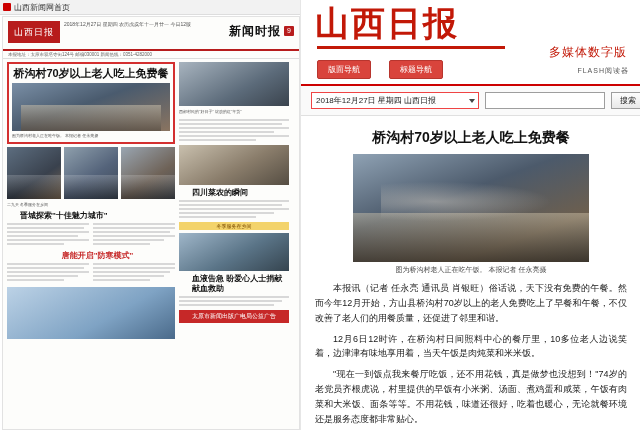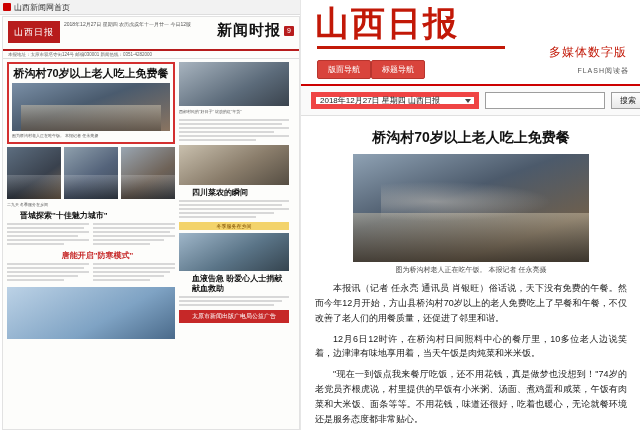--- a/index.html
+++ b/index.html
@@ -78,21 +78,21 @@
     flex: 1;
     font-size: 5px;
     color: #555;
     padding-left: 4px;
     line-height: 1.5;
   }
   .mast-right {
     text-align: right;
   }
   .mast-title {
-    font-size: 15px;
+    font-size: 12px;
     font-weight: bold;
     color: #111;
     letter-spacing: 1px;
   }
   .mast-num {
     display: inline-block;
     background: #b71c1c;
     color: #fff;
     font-size: 7px;
     width: 10px; height: 10px;
@@ -251,21 +251,21 @@
     right: 14px; top: 44px;
     font-size: 12px;
     color: #c21807;
     letter-spacing: 1px;
     text-align: center;
   }
   .nav-row {
     position: absolute;
     left: 16px; top: 60px;
     display: flex;
-    gap: 0;
+    gap: 18px;
   }
   .nav-btn {
     background: #d9443c;
     color: #fff;
     font-size: 8px;
     padding: 3px 10px;
     border-radius: 2px;
     border: 1px solid #b8352e;
     cursor: pointer;
     white-space: nowrap;
@@ -283,21 +283,21 @@
     align-items: center;
     gap: 6px;
     padding: 6px 10px;
     border-bottom: 1px solid #e0e0e0;
     background: #fafafa;
   }
   .date-select {
     flex: 0 0 auto;
     width: 168px;
     height: 17px;
-    border: 5px solid #ef4444;
+    border: 1px solid #ef4444;
     background: #fff;
     font-size: 8px;
     color: #222;
     display: flex;
     align-items: center;
     padding: 0 4px;
     box-sizing: border-box;
     position: relative;
     cursor: pointer;
   }

